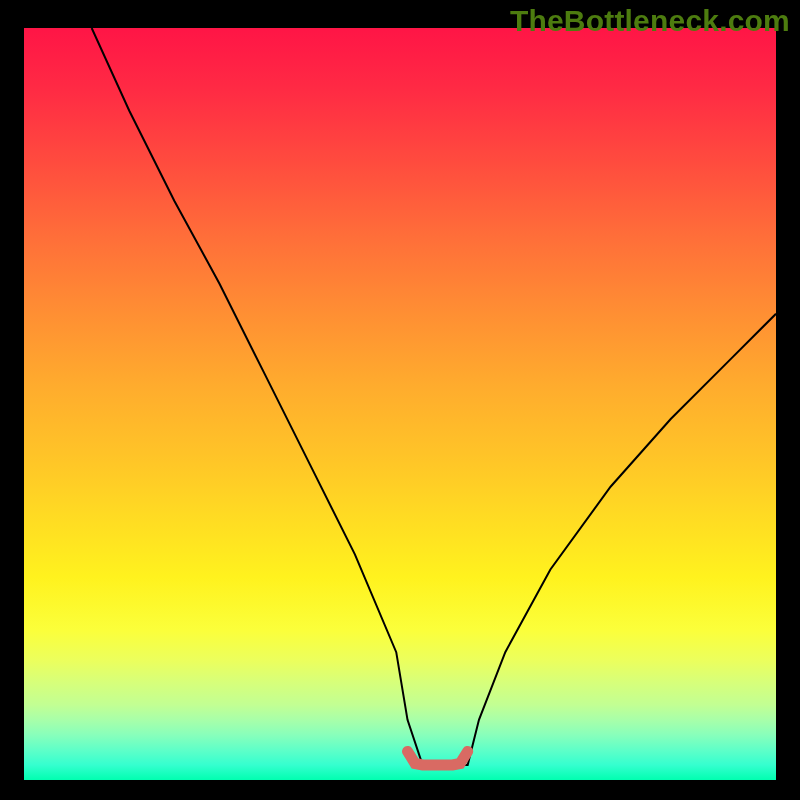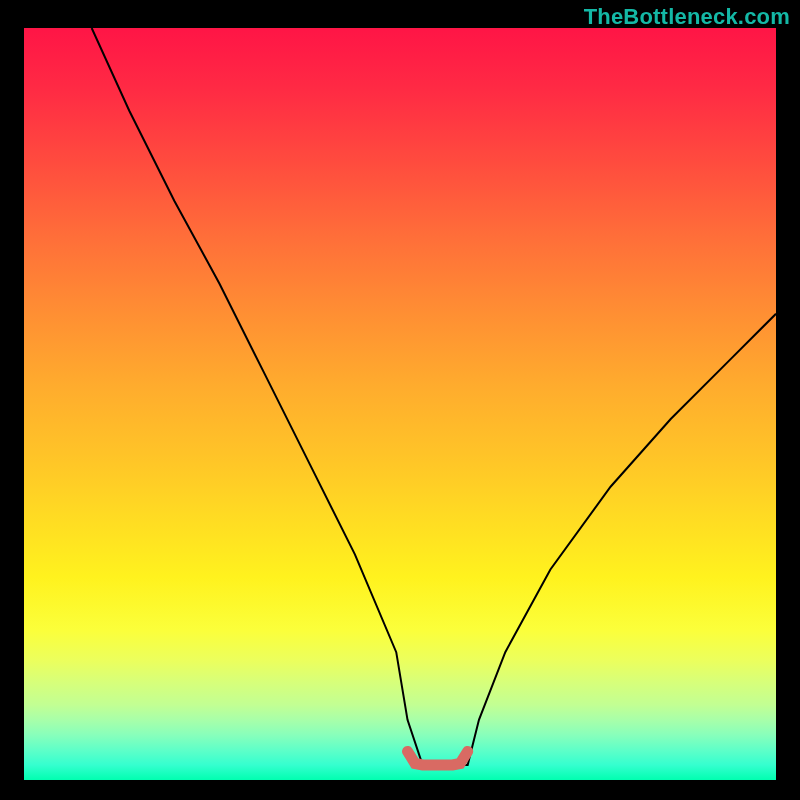--- a/index.html
+++ b/index.html
@@ -14,22 +14,22 @@
   .frame {
     position: relative;
     width: 800px;
     height: 800px;
     background: #000;
   }
   .watermark {
     position: absolute;
     top: 4px;
     right: 10px;
-    color: #14b8a6;
-    font-size: 22px;
+    color: #4d7c0f;
+    font-size: 30px;
     font-weight: 600;
     letter-spacing: 0.2px;
     z-index: 10;
   }
   .plot-area {
     position: absolute;
     left: 24px;
     top: 28px;
     width: 752px;
     height: 752px;

